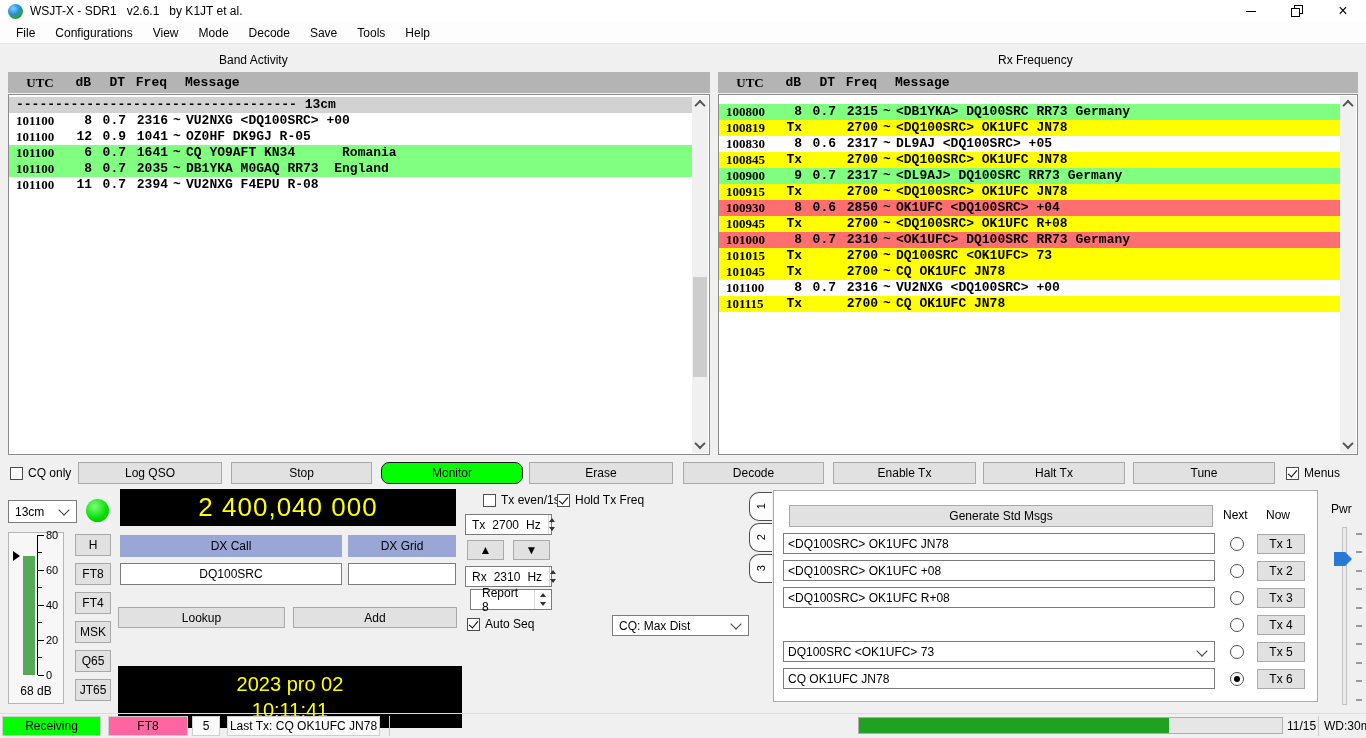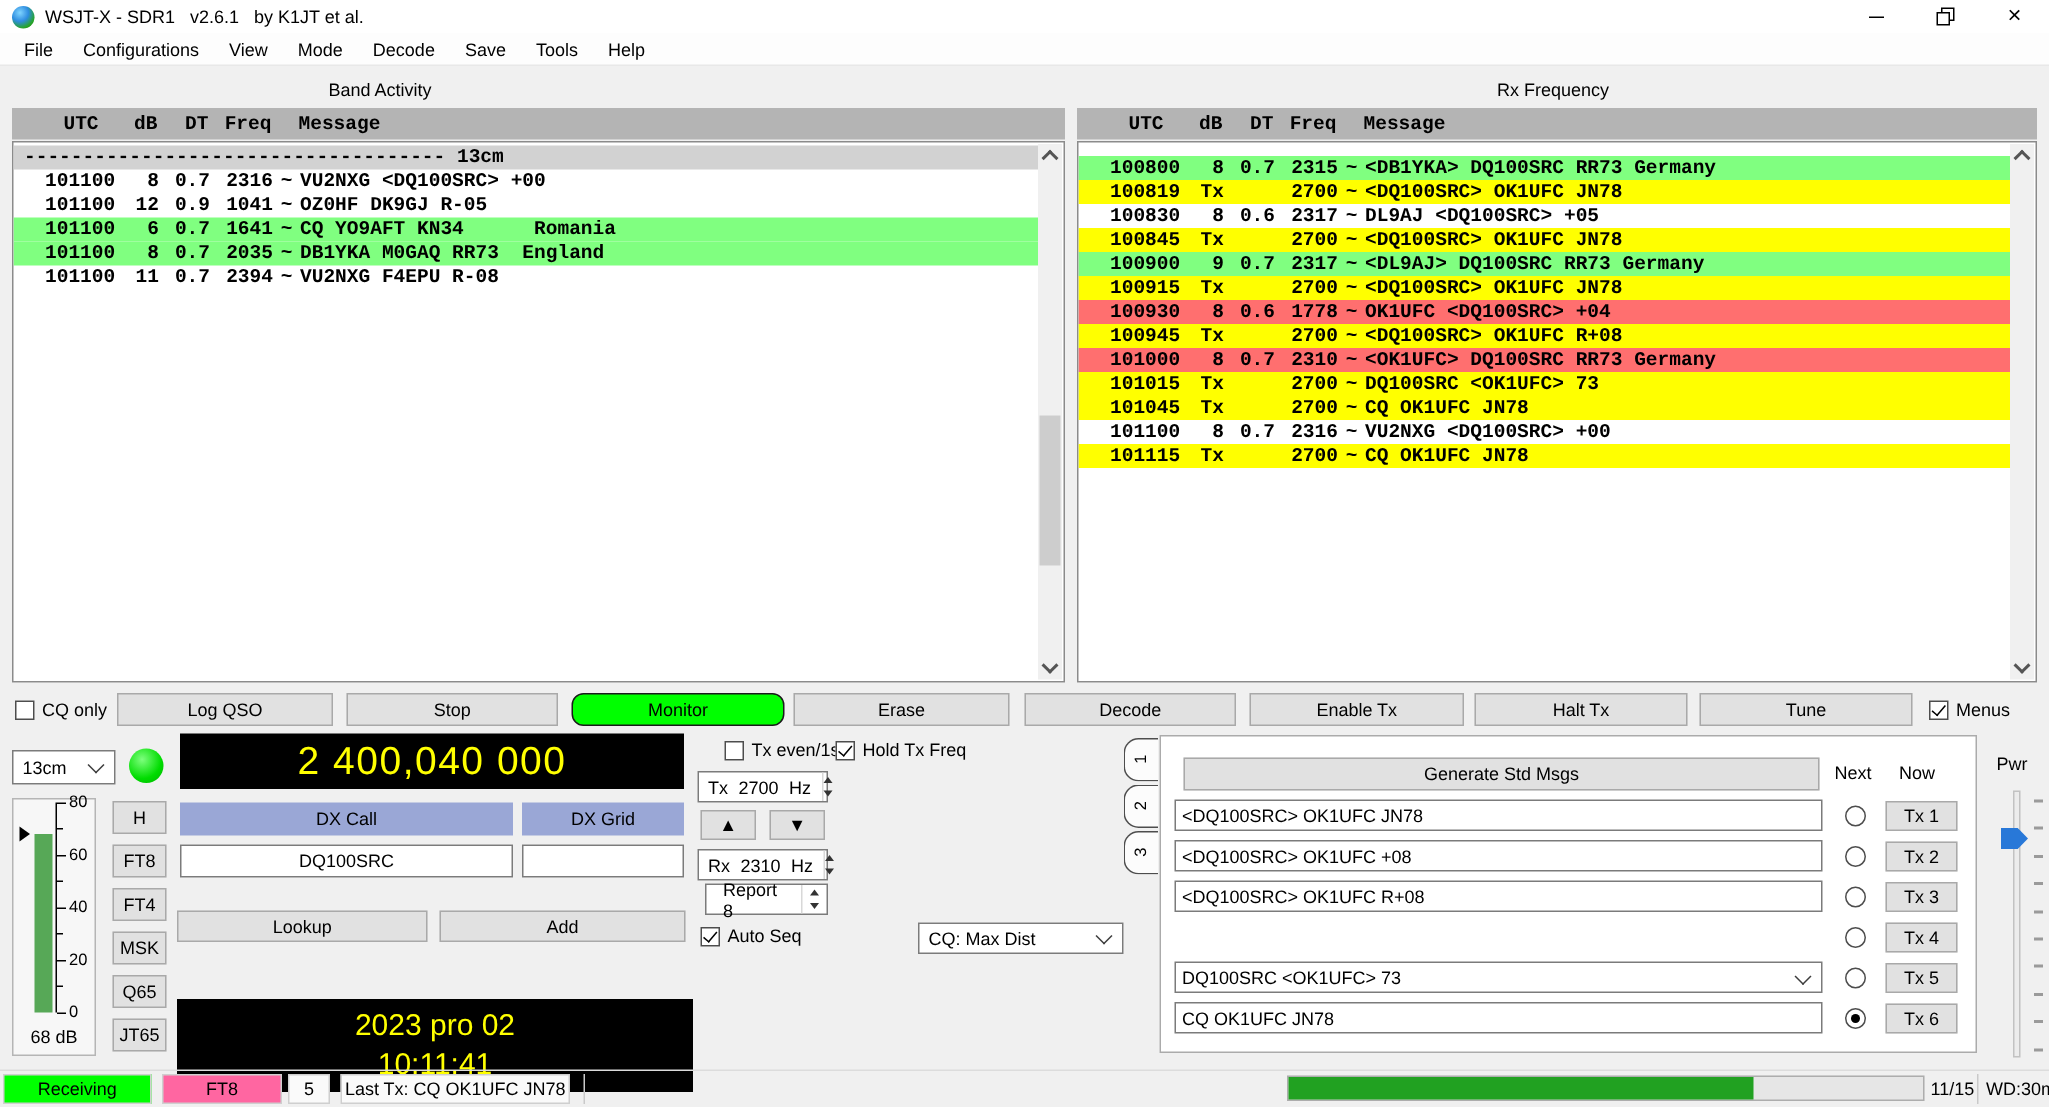--- a/index.html
+++ b/index.html
@@ -22,21 +22,21 @@
   
   .tbl-header{position:absolute;top:72px;height:21px;background:#b4b4b4;display:flex;align-items:center;font-family:"Liberation Mono",monospace;font-size:13px;font-weight:bold;}
   .tbl-header .c-utc{text-align:center;}
   .listbox{position:absolute;top:94px;height:361px;background:#ffffff;border:1px solid #8b8b8b;box-sizing:border-box;}
   .list-rows{position:absolute;left:0;top:0;right:17px;bottom:0;overflow:hidden;}
   .lrow{display:flex;height:16px;line-height:16px;font-family:"Liberation Mono",monospace;font-size:13px;font-weight:bold;white-space:pre;}
   .seprow{background:#d2d2d2;}
   .bg-green{background:var(--row-green);}
   .bg-yellow{background:var(--row-yellow);}
   .bg-red{background:var(--row-red);}
-  .c-utc{flex:0 0 50px;margin-left:21px;}
+  .c-utc{flex:0 0 50px;margin-left:7px;font-family:Liberation Serif, serif;}
   .c-db{flex:0 0 26px;text-align:right;}
   .c-dt{flex:0 0 34px;text-align:right;}
   .c-freq{flex:0 0 42px;text-align:right;}
   .c-tilde{flex:0 0 18px;text-align:center;}
   .c-msg{white-space:pre;}
   .c-sep{margin-left:7px;white-space:pre;}
   
   .vscroll{position:absolute;top:1px;bottom:1px;right:1px;width:16px;background:#f0f0f0;}
   .sb-btn{position:absolute;left:0;width:16px;height:16px;display:flex;align-items:center;justify-content:center;}
   .sb-top{top:0;} .sb-bot{bottom:0;}
@@ -174,21 +174,21 @@
     </div>
   </div>
   <div class="listbox" style="left:718px;width:640px;">
     <div class="list-rows" id="rx-rows" style="padding-top:9px;">
         <div class="lrow bg-green"><span class="c-utc">100800</span><span class="c-db">8</span><span class="c-dt">0.7</span><span class="c-freq">2315</span><span class="c-tilde">~</span><span class="c-msg">&lt;DB1YKA&gt; DQ100SRC RR73 Germany</span></div>
         <div class="lrow bg-yellow"><span class="c-utc">100819</span><span class="c-db">Tx</span><span class="c-dt"></span><span class="c-freq">2700</span><span class="c-tilde">~</span><span class="c-msg">&lt;DQ100SRC&gt; OK1UFC JN78</span></div>
         <div class="lrow"><span class="c-utc">100830</span><span class="c-db">8</span><span class="c-dt">0.6</span><span class="c-freq">2317</span><span class="c-tilde">~</span><span class="c-msg">DL9AJ &lt;DQ100SRC&gt; +05</span></div>
         <div class="lrow bg-yellow"><span class="c-utc">100845</span><span class="c-db">Tx</span><span class="c-dt"></span><span class="c-freq">2700</span><span class="c-tilde">~</span><span class="c-msg">&lt;DQ100SRC&gt; OK1UFC JN78</span></div>
         <div class="lrow bg-green"><span class="c-utc">100900</span><span class="c-db">9</span><span class="c-dt">0.7</span><span class="c-freq">2317</span><span class="c-tilde">~</span><span class="c-msg">&lt;DL9AJ&gt; DQ100SRC RR73 Germany</span></div>
         <div class="lrow bg-yellow"><span class="c-utc">100915</span><span class="c-db">Tx</span><span class="c-dt"></span><span class="c-freq">2700</span><span class="c-tilde">~</span><span class="c-msg">&lt;DQ100SRC&gt; OK1UFC JN78</span></div>
-        <div class="lrow bg-red"><span class="c-utc">100930</span><span class="c-db">8</span><span class="c-dt">0.6</span><span class="c-freq">1778</span><span class="c-tilde">~</span><span class="c-msg">OK1UFC &lt;DQ100SRC&gt; +04</span></div>
+        <div class="lrow bg-red"><span class="c-utc">100930</span><span class="c-db">8</span><span class="c-dt">0.6</span><span class="c-freq">2850</span><span class="c-tilde">~</span><span class="c-msg">OK1UFC &lt;DQ100SRC&gt; +04</span></div>
         <div class="lrow bg-yellow"><span class="c-utc">100945</span><span class="c-db">Tx</span><span class="c-dt"></span><span class="c-freq">2700</span><span class="c-tilde">~</span><span class="c-msg">&lt;DQ100SRC&gt; OK1UFC R+08</span></div>
         <div class="lrow bg-red"><span class="c-utc">101000</span><span class="c-db">8</span><span class="c-dt">0.7</span><span class="c-freq">2310</span><span class="c-tilde">~</span><span class="c-msg">&lt;OK1UFC&gt; DQ100SRC RR73 Germany</span></div>
         <div class="lrow bg-yellow"><span class="c-utc">101015</span><span class="c-db">Tx</span><span class="c-dt"></span><span class="c-freq">2700</span><span class="c-tilde">~</span><span class="c-msg">DQ100SRC &lt;OK1UFC&gt; 73</span></div>
         <div class="lrow bg-yellow"><span class="c-utc">101045</span><span class="c-db">Tx</span><span class="c-dt"></span><span class="c-freq">2700</span><span class="c-tilde">~</span><span class="c-msg">CQ OK1UFC JN78</span></div>
         <div class="lrow"><span class="c-utc">101100</span><span class="c-db">8</span><span class="c-dt">0.7</span><span class="c-freq">2316</span><span class="c-tilde">~</span><span class="c-msg">VU2NXG &lt;DQ100SRC&gt; +00</span></div>
         <div class="lrow bg-yellow"><span class="c-utc">101115</span><span class="c-db">Tx</span><span class="c-dt"></span><span class="c-freq">2700</span><span class="c-tilde">~</span><span class="c-msg">CQ OK1UFC JN78</span></div>
       </div>
     <div class="vscroll">
       <div class="sb-btn sb-top">
           <span class="chev-up"></span>

